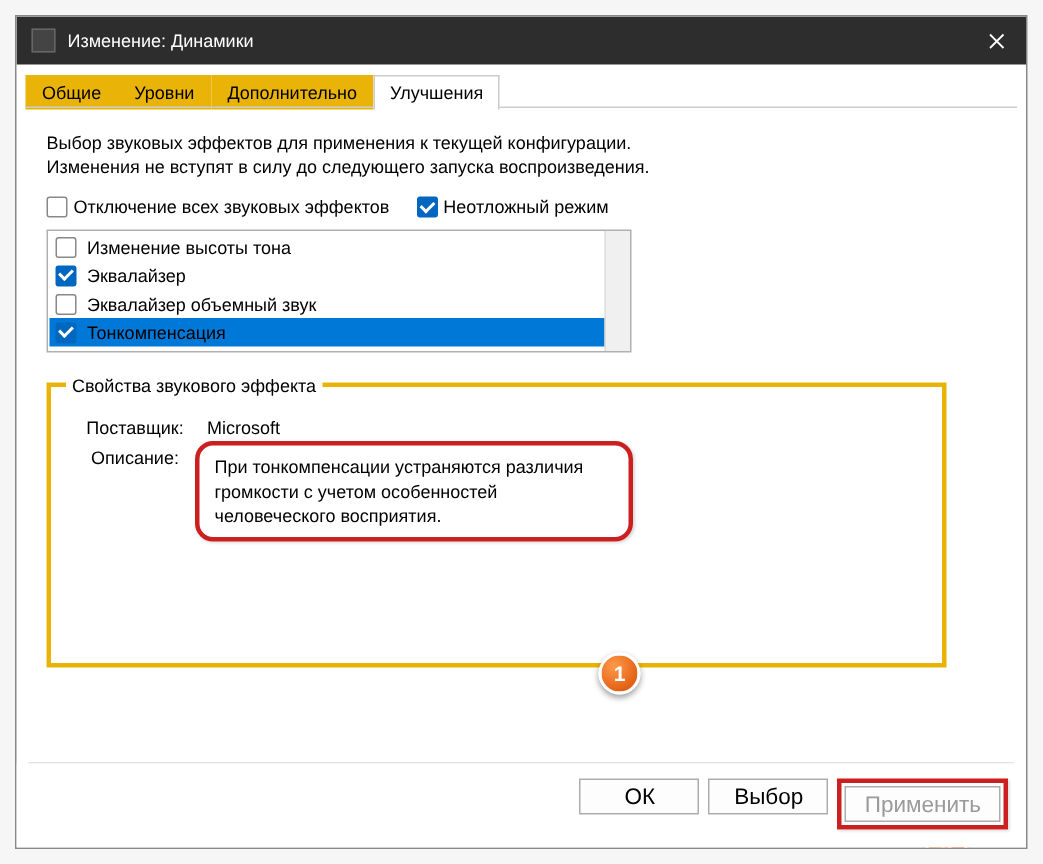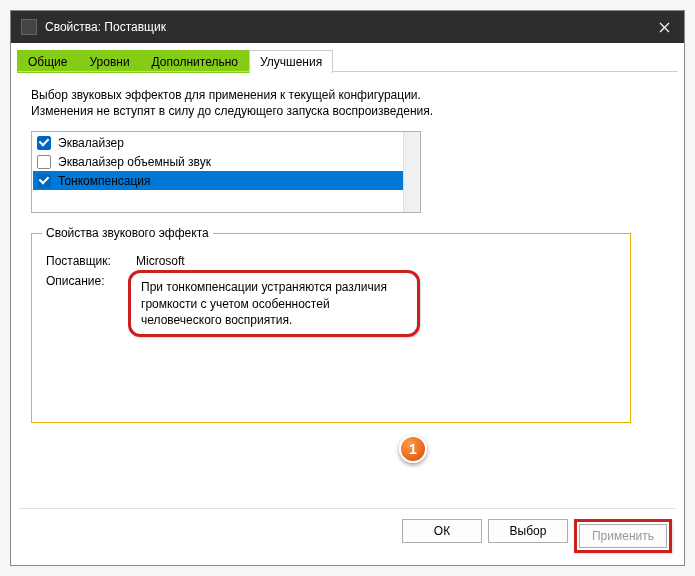--- a/index.html
+++ b/index.html
@@ -50,21 +50,21 @@
     position: relative;
   }
   .tab {
     padding: 4px 10px;
     border: 1px solid transparent;
     border-bottom: none;
     margin-right: 0;
     cursor: default;
     position: relative;
     top: 1px;
-    background: #84cc16;
+    background: #eab308;
   }
   .tab.active {
     border-color: #ccc;
     background: #fff;
     z-index: 2;
   }
   .tab-strip-line {
     position: absolute;
     left: 6px; right: 6px; bottom: 0;
     height: 1px;
@@ -137,38 +137,38 @@
   }
   .listitem.selected { background: #0078d7; color: #000000; }
   .listitem.selected .chkbox { border-color: #fff; }
   .listitem.selected .chkbox.checked { background: #0067c0; border-color:#0067c0;}
   .listtext {
     display: inline-block;
     padding: 0 2px;
   }
   .listitem.selected .listtext { background: #0078d7; }
   .groupbox {
-    border: 1px solid #eab308;
+    border: 3px solid #eab308;
     padding: 14px 14px 14px 14px;
     position: relative;
     width: 600px;
     height: 190px;
     margin-top: 4px;
   }
   .groupbox .legend {
     position: absolute;
     top: -8px; left: 10px;
     background: #fff;
     padding: 0 4px;
   }
   .kv {
     display: flex;
     margin: 6px 0;
   }
-  .kv .label { width: 90px; text-align: left; padding-right: 6px; }
+  .kv .label { width: 90px; text-align: center; padding-right: 6px; }
   .kv .value { flex: 1; }
   .desc-box {
     border: 3px solid #cc1f1f;
     border-radius: 12px;
     padding: 6px 10px;
     margin-left: -8px;
     margin-top: -4px;
     width: 292px;
     line-height: 1.35;
     position: relative;
@@ -197,21 +197,21 @@
     gap: 6px;
     background: #fff;
     position: relative;
   }
   .btn {
     min-width: 80px;
     height: 24px;
     border: 1px solid #adadad;
     background: #fdfdfd;
     padding: 0 12px;
-    font-size: 12px;
+    font-size: 15px;
     cursor: default;
   }
   .btn.disabled { color: #9a9a9a; }
   .btn-apply-wrap {
     border: 3px solid #cc1f1f;
     border-radius: 0;
     padding: 2px;
     box-shadow: 1px 1px 2px rgba(0,0,0,0.15);
   }
   .sep {
@@ -219,42 +219,56 @@
     margin: 0 8px;
   }
 </style>
 </head>
 <body>
 
 <div class="window">
 
   <div class="titlebar">
     <span class="icon"></span>
-    <span class="title">Свойства: Поставщик</span>
+    <span class="title">Изменение: Динамики</span>
     <span class="close">
       <svg width="11" height="11" viewBox="0 0 11 11">
           <path d="M1 1 L10 10 M10 1 L1 10" stroke-width="1.2"></path>
         </svg>
     </span>
   </div>
 
   <div class="tabs">
     <div class="tab"><span>Общие</span></div>
     <div class="tab"><span>Уровни</span></div>
     <div class="tab"><span>Дополнительно</span></div>
     <div class="tab active"><span>Улучшения</span></div>
     <div class="tab-strip-line"></div>
   </div>
 
   <div class="content">
 
     <div class="intro-text">Выбор звуковых эффектов для применения к текущей конфигурации. Изменения не вступят в силу до следующего запуска воспроизведения.</div>
 
+    <div class="checkrow">
+      <label class="chk">
+        <span class="chkbox"></span>
+        <span>Отключение всех звуковых эффектов</span>
+      </label>
+      <label class="chk">
+        <span class="chkbox checked"></span>
+        <span>Неотложный режим</span>
+      </label>
+    </div>
 
     <div class="listbox">
+      <div class="listitem">
+        <span class="chkbox"></span>
+        <span class="listtext">Изменение высоты тона</span>
+      </div>
       <div class="listitem">
         <span class="chkbox checked"></span>
         <span class="listtext">Эквалайзер</span>
       </div>
       <div class="listitem">
         <span class="chkbox"></span>
         <span class="listtext">Эквалайзер объемный звук</span>
       </div>
       <div class="listitem selected">
         <span class="chkbox checked"></span>

